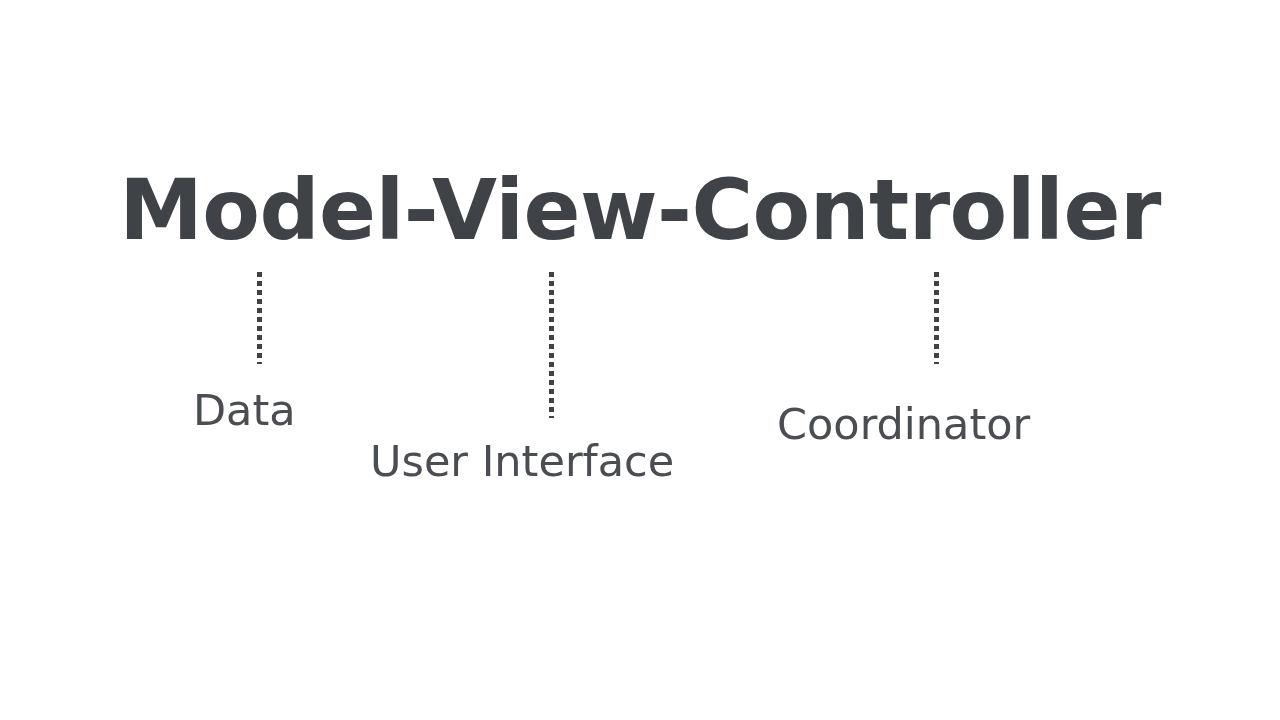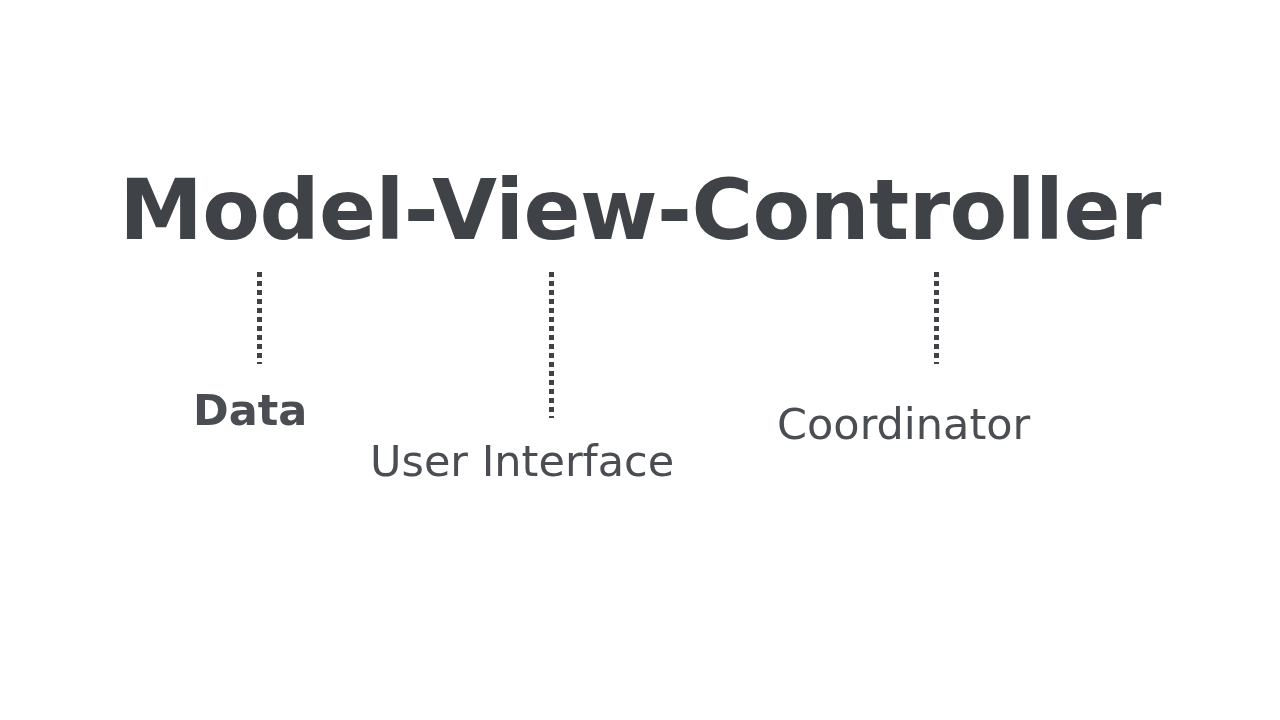--- a/index.html
+++ b/index.html
@@ -61,21 +61,21 @@
   .leaf-label {
     position: absolute;
     font-family: "DejaVu Sans", "Liberation Sans", sans-serif;
     font-weight: 400;
     font-size: 43px;
     line-height: 48px;
     color: #4a4d52;
     white-space: nowrap;
   }
 
-  .leaf-label.l-data        { left: 193px; top: 386px; font-weight: bold; }
+  .leaf-label.l-data        { left: 193px; top: 386px; }
   .leaf-label.l-ui          { left: 370px; top: 437px; text-align: center; }
   .leaf-label.l-coordinator { left: 777px; top: 400px; }
 </style>
 </head>
 <body>
 
 <div id="slide">
 
   <div class="title">Model-View-Controller</div>
 

